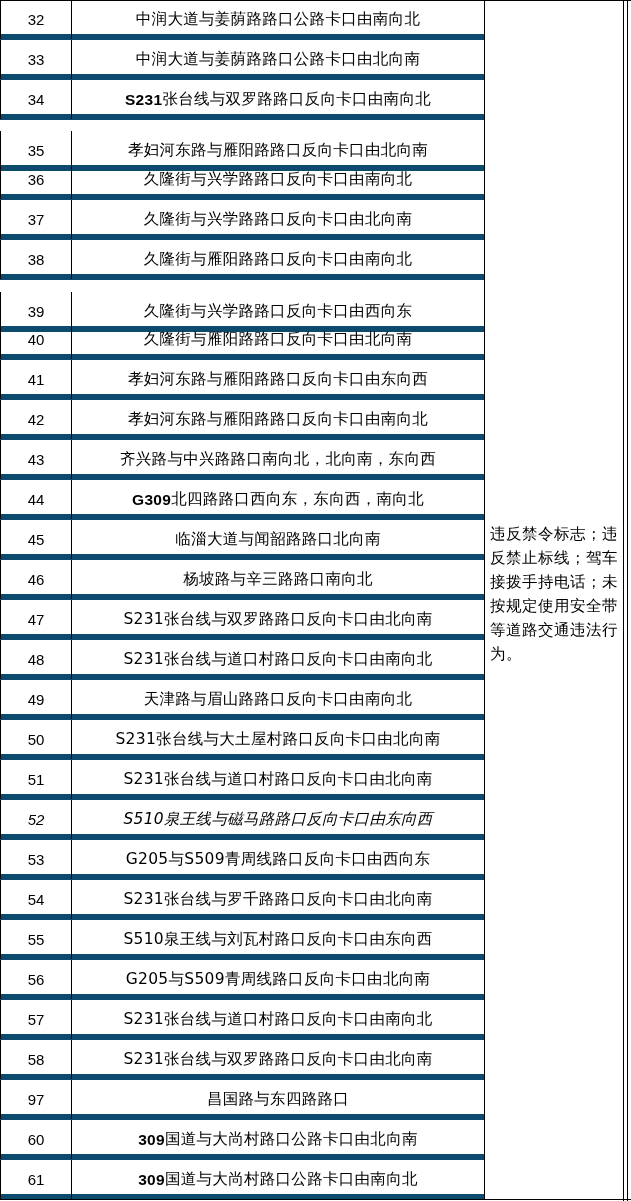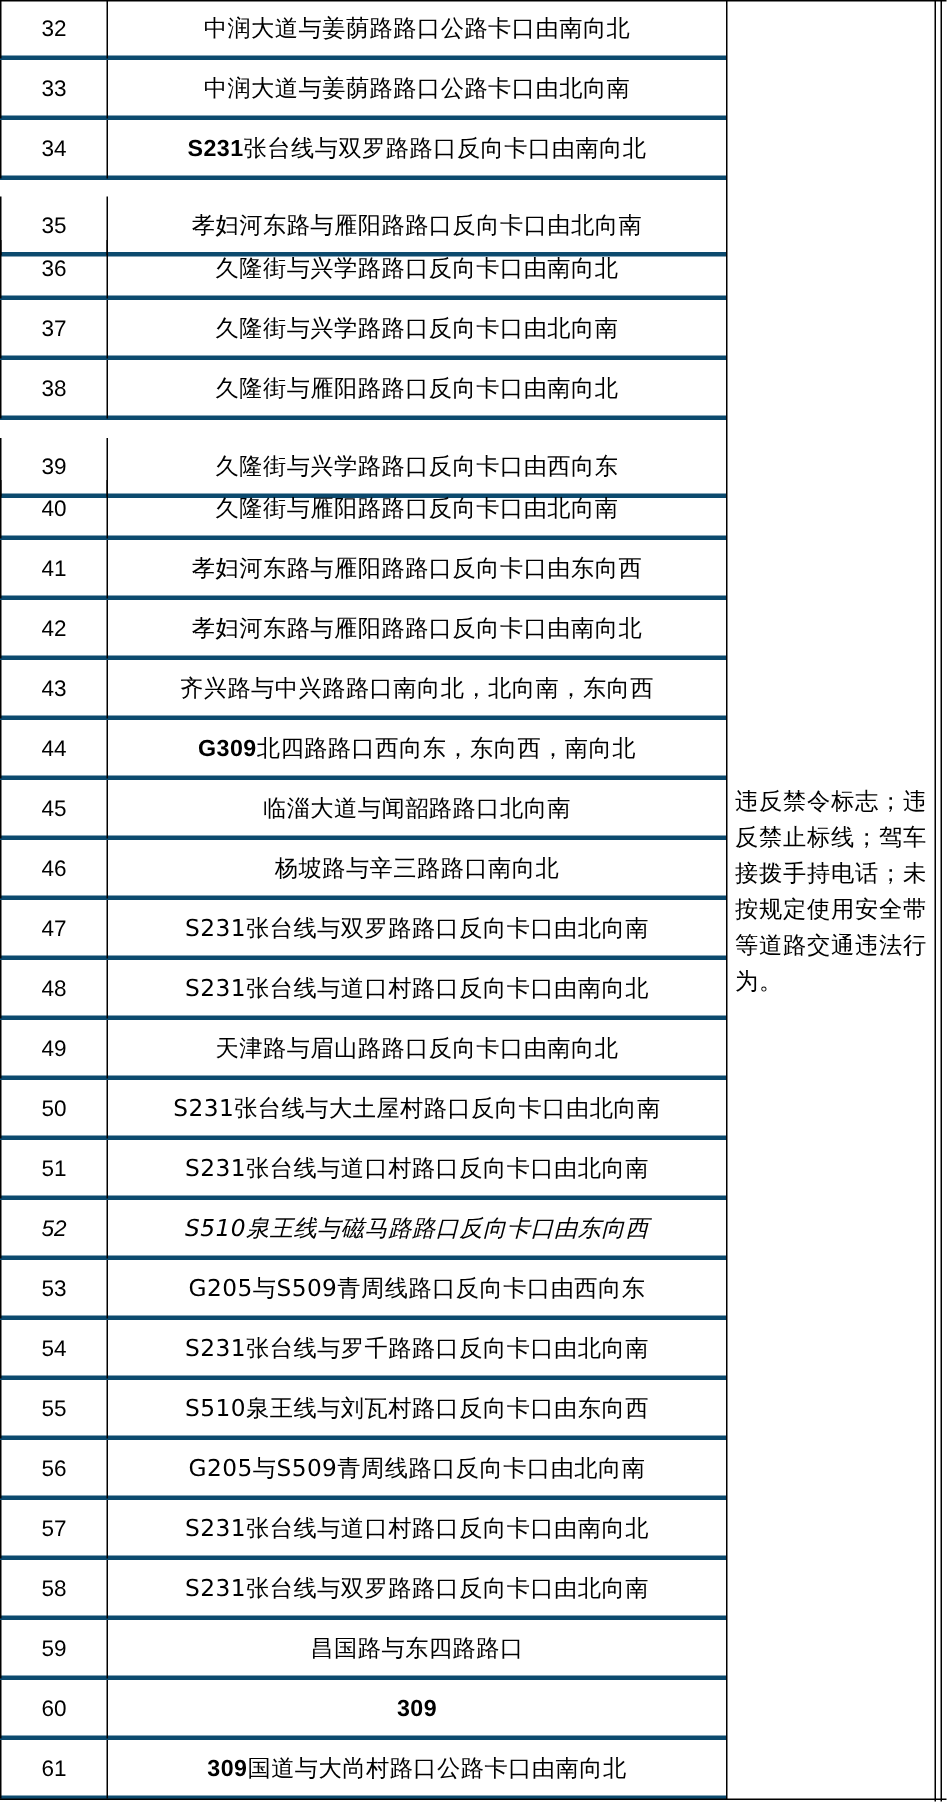--- a/index.html
+++ b/index.html
@@ -1,20 +1,20 @@
 <!DOCTYPE html>
 <html><head>
   <meta charset="utf-8">
   <style>
     html, body { margin: 0; padding: 0; background: #ffffff; }
     body { width: 631px; height: 1201px; overflow: hidden; position: relative;
            font-family: "DejaVu Sans", "Liberation Sans", sans-serif; color: #000; }
     .table { position: absolute; left: 0; top: 0; width: 631px; height: 1201px; }
     .row { position: absolute; left: 0; width: 484px; height: 40px; box-sizing: border-box;
-           border-bottom: 3px solid #0c4a6e; }
+           border-bottom: 6px solid #0c4a6e; }
     .cell-num { position: absolute; left: 0; top: 0; width: 72px; height: 39px;
                 border-left: 1px solid #000; border-right: 1px solid #000; box-sizing: border-box;
                 display: flex; align-items: center; justify-content: center;
                 font-family: "Liberation Sans", sans-serif; font-size: 15px; }
     .cell-loc { position: absolute; left: 72px; top: 0; width: 412px; height: 39px;
                 display: flex; align-items: center; justify-content: center;
                 font-size: 15.5px; white-space: nowrap; letter-spacing: 0.3px; }
     .cell-loc .bold { font-weight: bold; font-family: "Liberation Sans", sans-serif; }
     .top-line { position: absolute; left: 0; top: 0; width: 631px; height: 1px; background: #000; }
     .bottom-line { position: absolute; left: 0; top: 1199px; width: 631px; height: 1px; background: #000; }
@@ -214,30 +214,31 @@
         </div>
       </div>
       <div class="row" style="top: 1040px;">
         <div class="cell-num">58</div>
         <div class="cell-loc">
           <span class="bold"></span>
           <span>S231张台线与双罗路路口反向卡口由北向南</span>
         </div>
       </div>
       <div class="row" style="top: 1080px;">
-        <div class="cell-num">59</div>
+        <div class="cell-num">97</div>
         <div class="cell-loc">
           <span class="bold"></span>
           <span>昌国路与东四路路口</span>
         </div>
       </div>
       <div class="row" style="top: 1120px;">
         <div class="cell-num">60</div>
         <div class="cell-loc">
           <span class="bold">309</span>
+          <span>国道与大尚村路口公路卡口由北向南</span>
         </div>
       </div>
       <div class="row" style="top: 1160px;">
         <div class="cell-num">61</div>
         <div class="cell-loc">
           <span class="bold">309</span>
           <span>国道与大尚村路口公路卡口由南向北</span>
         </div>
       </div>
     </div>

